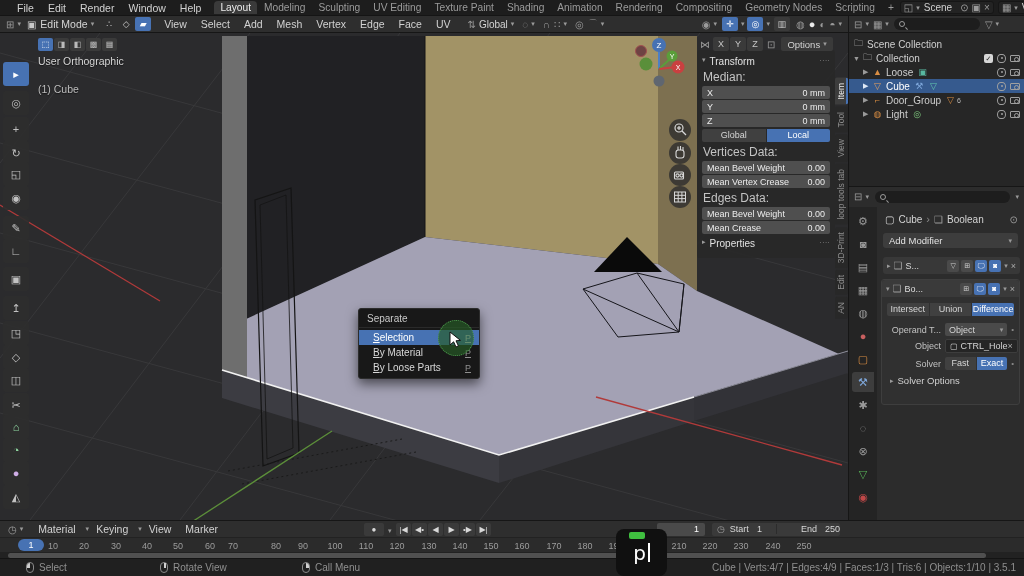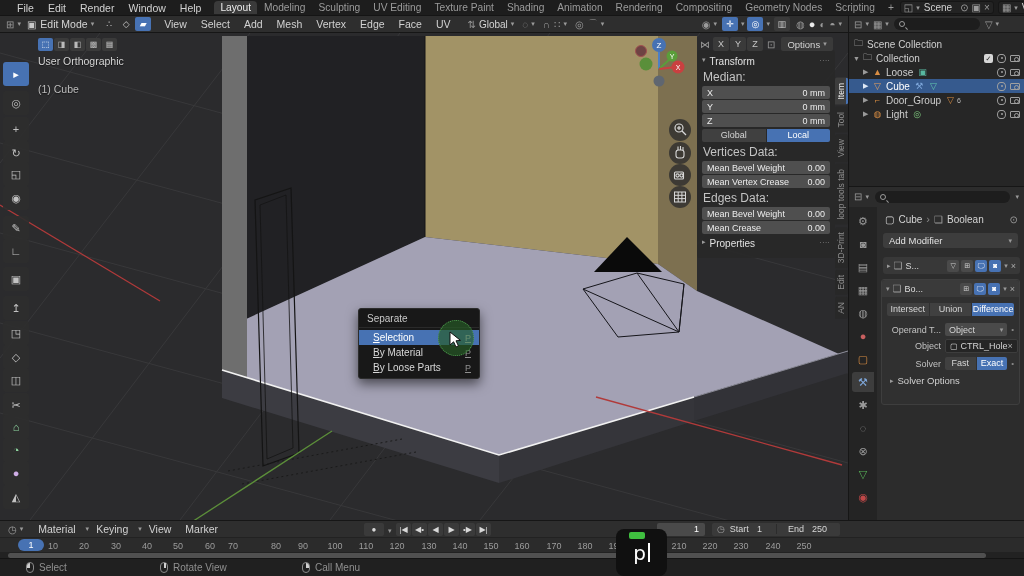--- a/index.html
+++ b/index.html
@@ -628,21 +628,21 @@
       <span class="tp">•▶</span>
       <span class="tp">▶|</span>
     </div>
     <div class="f" style="position:absolute;left:657px;width:48px;height:13px;background:#4a4a4a;border-radius:2px;justify-content:flex-end;padding:0 6px;font-size:9px;color:#fff">
         <span>1</span>
       </div>
     <div class="f" style="position:absolute;left:712px;width:128px;height:13px;background:#3a3a3a;border-radius:2px;padding:0 5px;font-size:9px;color:#d8d8d8">
       <span class="ic" style="font-size:9px">◷</span>
       <span style="margin-left:5px">Start</span>
       <span style="margin-left:8px">1</span>
-      <span style="margin-left:14px;border-left:1px solid #2c2c2c;padding-left:11px">End</span>
+      <span style="margin-left:14px;border-left:1px solid #2c2c2c;padding-left:24px">End</span>
       <span style="margin-left:8px">250</span>
     </div>
   </div>
   <div id="truler">
     <span class="ab" style="left:18px;top:1px;width:26px;height:12px;background:#4772b3;border-radius:7px;color:#fff;font-size:9px;text-align:center;line-height:12px">1</span>
     <span class="tk" style="left:53px">10</span>
     <span class="tk" style="left:84px">20</span>
     <span class="tk" style="left:116px">30</span>
     <span class="tk" style="left:147px">40</span>
     <span class="tk" style="left:178px">50</span>
@@ -684,19 +684,22 @@
         <i></i>
       </span>
       <span>Rotate View</span>
     </div>
   <div class="hint" style="left:302px">
       <span class="mouse mr">
         <i></i>
       </span>
       <span>Call Menu</span>
     </div>
+  <div class="hint" style="right:8px;color:#8f8f8f">
+      <span>Cube | Verts:4/7 | Edges:4/9 | Faces:1/3 | Tris:6 | Objects:1/10 | 3.5.1</span>
+    </div>
 </div>
 
 <div id="keycast">
   <span class="bar" style="background:#3fbf3f"></span>
   <span class="kt">p</span>
     <span class="caretln"></span>
 </div>
 
 </body></html>

